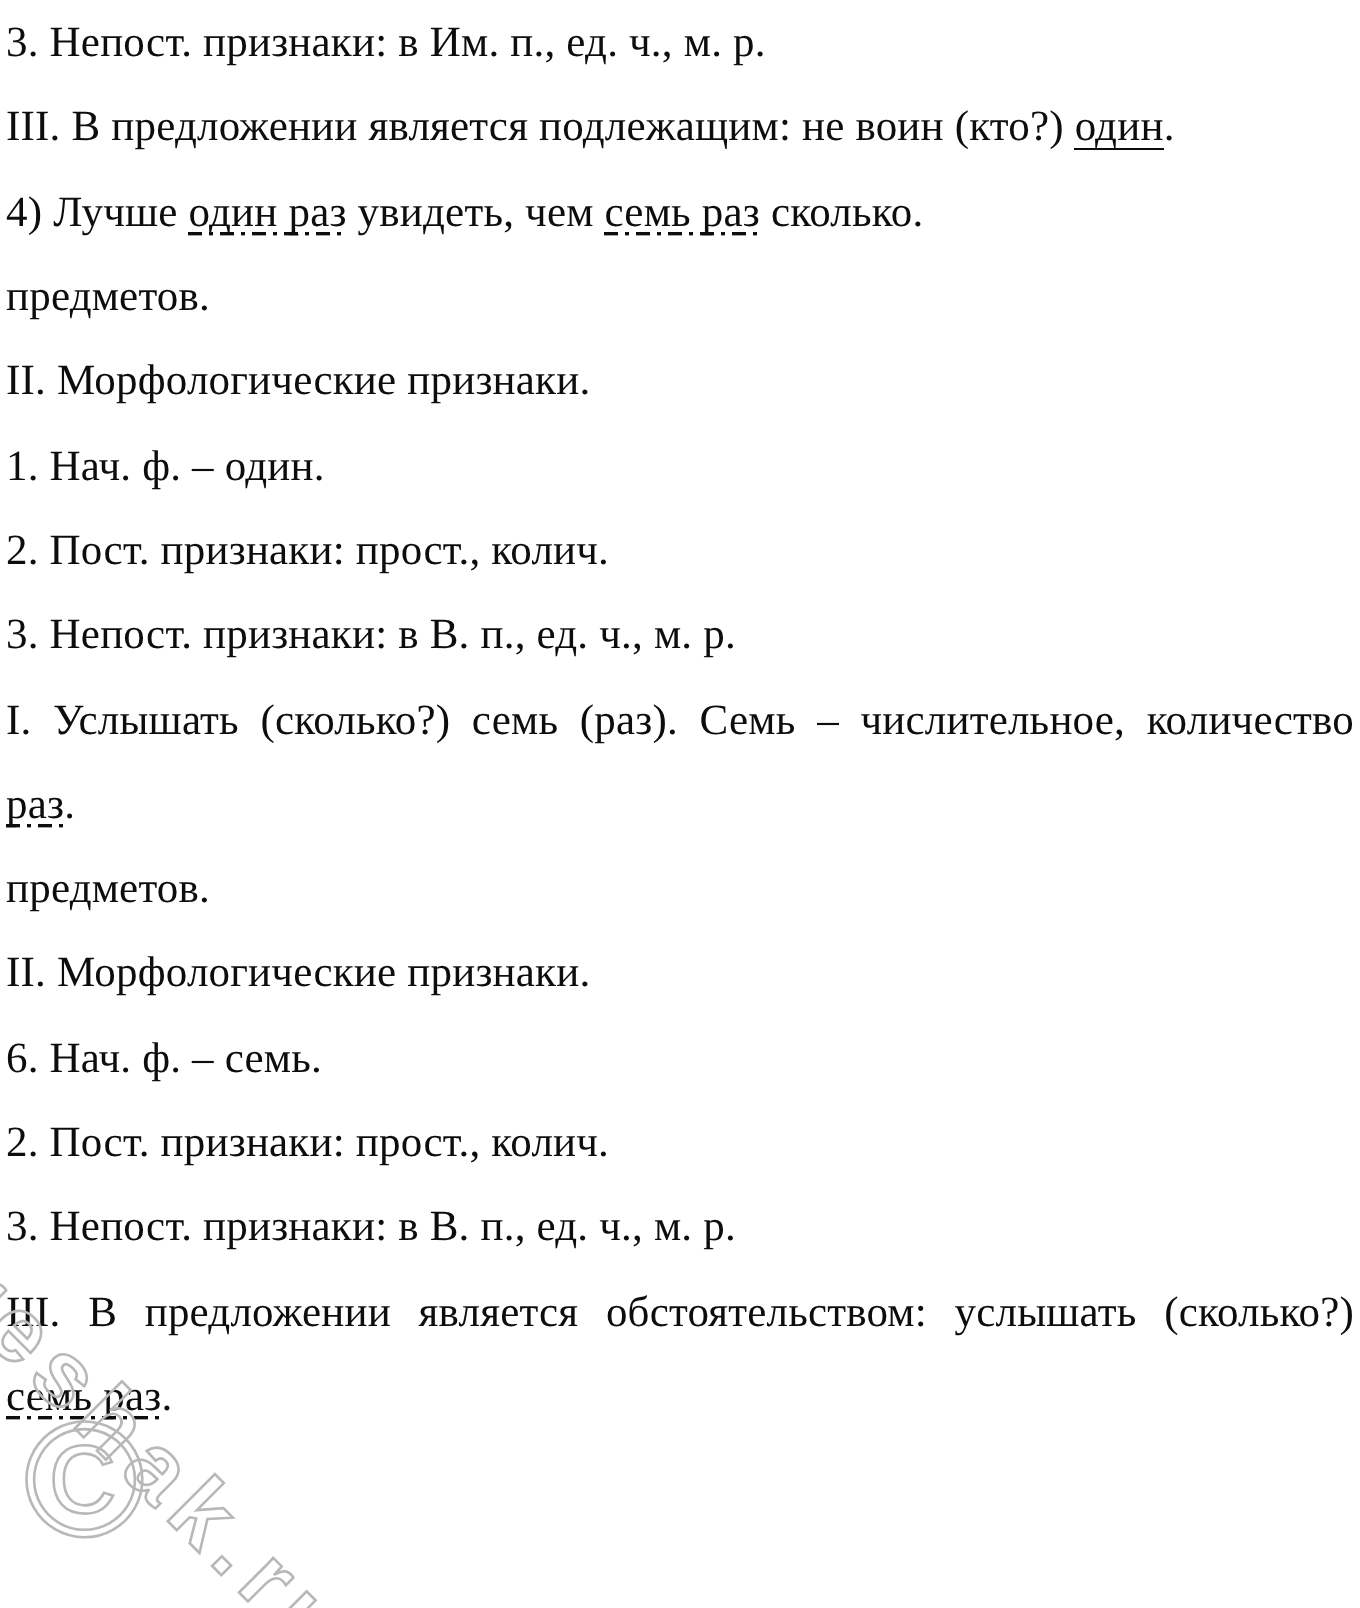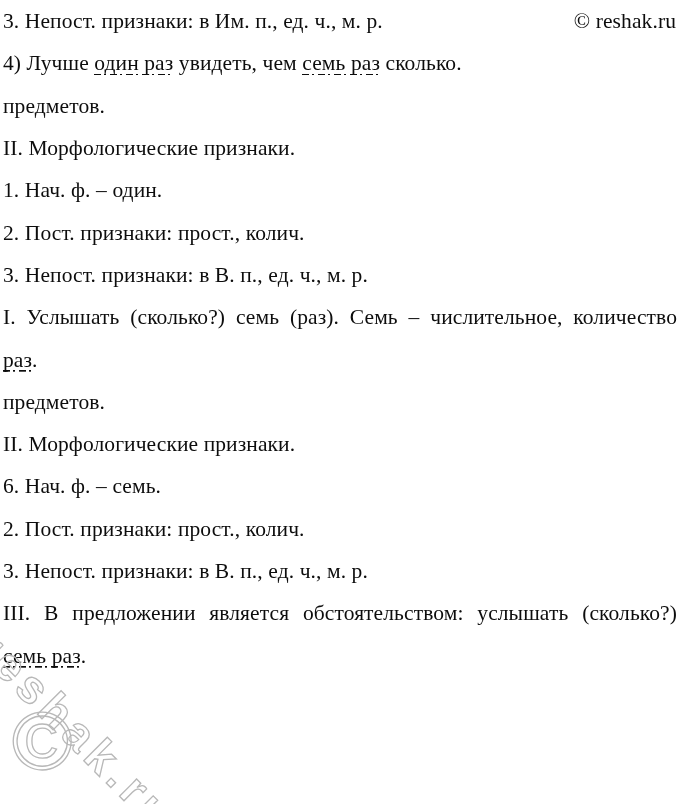--- a/index.html
+++ b/index.html
@@ -89,21 +89,22 @@
     line-height: 1;
     color: transparent;
     -webkit-text-stroke: 1.3px var(--watermark-color, #b8b8b8);
   }
 </style>
 </head>
 <body>
 
 <div class="page">
   <div class="doc" id="doc-lines">
-      <div class="line left"><span>3. Непост. признаки: в Им. п., ед. ч., м. р.</span><span class="right-text">© reshak.ru</span></div>
+      <div class="line left"><span>3. Непост. признаки: в Им. п., ед. ч., м. р.</span></div>
+      <div class="line left"><span>III. В предложении является подлежащим: не воин (кто?) </span><span class="u-solid">один</span><span>.</span></div>
       <div class="line left"><span>4) Лучше </span><span class="u-dashdot">один раз</span><span> увидеть, чем </span><span class="u-dashdot">семь раз</span><span> сколько.</span></div>
       <div class="line left"><span>предметов.</span></div>
       <div class="line left"><span>II. Морфологические признаки.</span></div>
       <div class="line left"><span>1. Нач. ф. – один.</span></div>
       <div class="line left"><span>2. Пост. признаки: прост., колич.</span></div>
       <div class="line left"><span>3. Непост. признаки: в В. п., ед. ч., м. р.</span></div>
       <div class="line justify"><span>I. Услышать (сколько?) семь (раз). Семь – числительное, количество</span></div>
       <div class="line left"><span class="u-dashdot">раз</span><span>.</span></div>
       <div class="line left"><span>предметов.</span></div>
       <div class="line left"><span>II. Морфологические признаки.</span></div>

